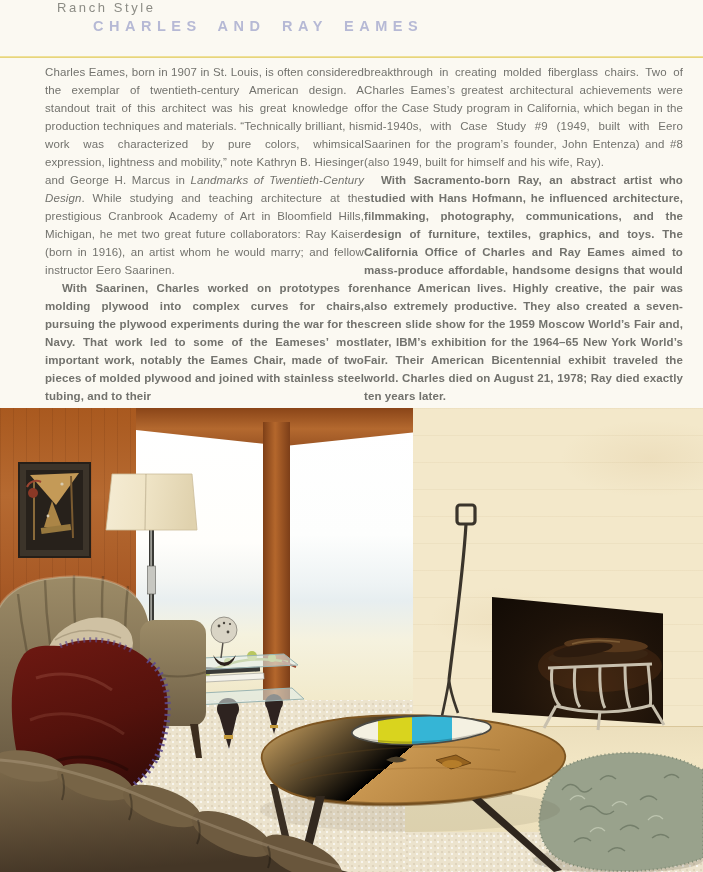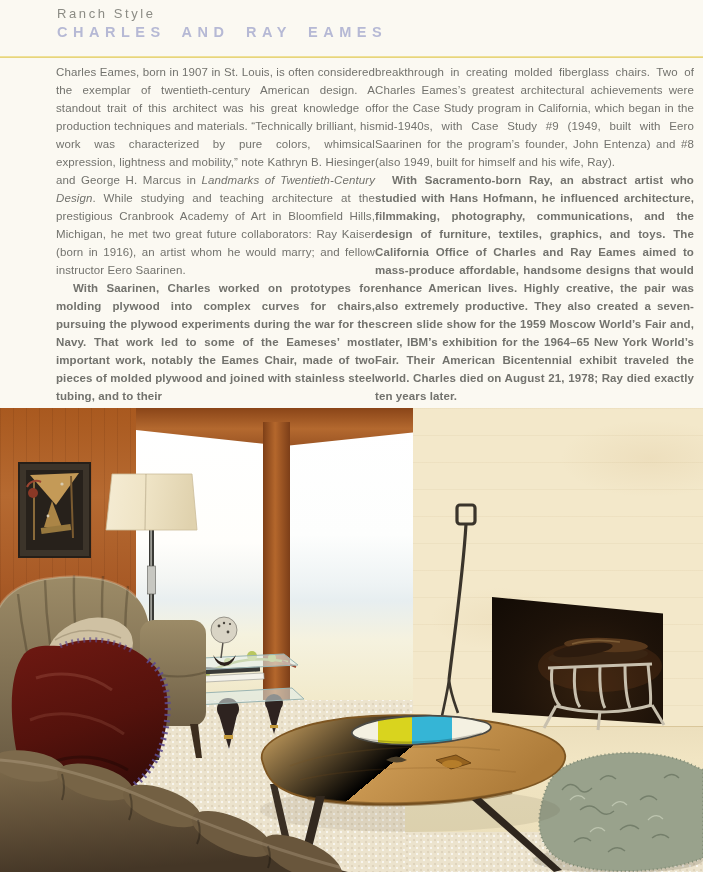--- a/index.html
+++ b/index.html
@@ -2,33 +2,33 @@
 <html><head>
 <meta charset="utf-8">
 <style>
   html,body{margin:0;padding:0;}
   body{
     width:703px;height:872px;position:relative;overflow:hidden;
     background:#fbf9f2;
     font-family:"Liberation Sans",sans-serif;
   }
   
-  .header{position:absolute;left:57px;top:6px;}
+  .header{position:absolute;left:57px;top:0;}
   .eyebrow{
     font-size:13px;letter-spacing:2.6px;color:#8c8c85;font-weight:400;
   }
   .page-title{
     margin-top:3px;font-size:14.5px;font-weight:bold;
-    letter-spacing:5.5px;word-spacing:7px;color:#b6b9d5;
+    letter-spacing:5.5px;word-spacing:7px;color:#b6b9d5;margin-left:36px;
   }
   .rule{position:absolute;left:0;top:56px;width:703px;height:2px;
     background:linear-gradient(180deg,#f3e7a8,#e3cf6e);}
   
   .article{
-    position:absolute;left:56px;top:63px;width:638px;
+    position:absolute;left:45px;top:63px;width:638px;
     display:flex;
   }
   .col{
     flex:1;text-align:justify;color:#72726d;
     font-size:11.5px;line-height:18px;letter-spacing:0.1px;
   }
   .col p{margin:0;}
   .col p.indent{text-indent:17px;font-weight:bold;}
   .col .ital{font-style:italic;}
   

